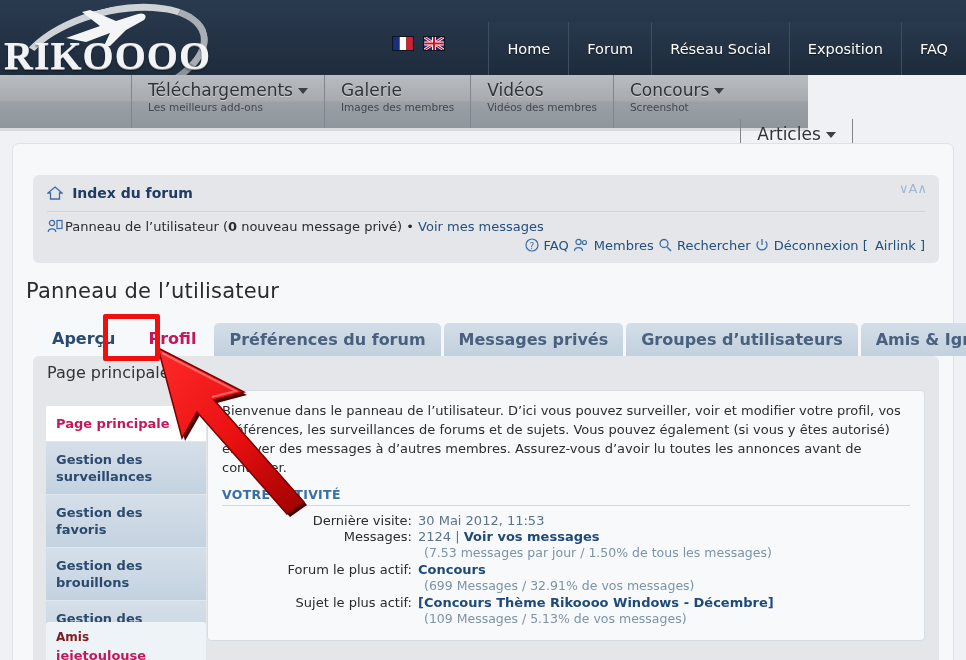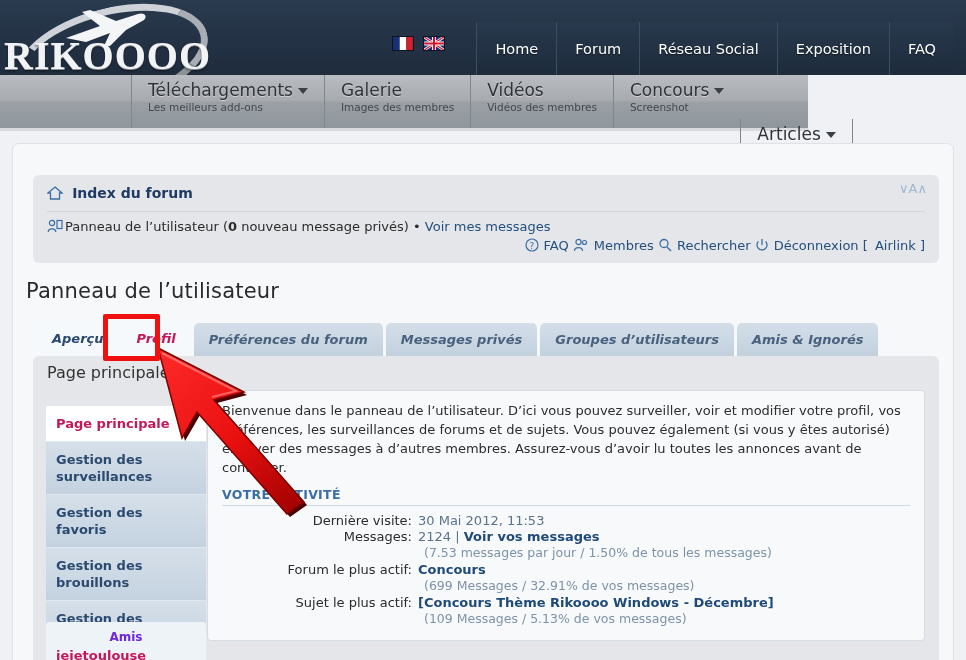--- a/index.html
+++ b/index.html
@@ -33,21 +33,21 @@
     font-family:Liberation Serif, serif;
     font-size:40px;font-weight:bold;letter-spacing:1px;
     color:#f2f3f5;
     text-shadow:0 1px 0 #8e949c,0 2px 2px rgba(0,0,0,.45);
     line-height:1;
   }
 
   .flags{position:absolute;left:392px;top:36px;display:flex;gap:9px;z-index:7;}
   .flag{width:20px;height:13px;display:block;border:1px solid #0d1620;}
 
-  .topnav{position:absolute;right:12px;top:22px;display:flex;height:53px;z-index:7;align-items:flex-end;}
+  .topnav{position:absolute;right:0;top:22px;display:flex;height:53px;z-index:7;align-items:flex-end;}
   .topnav .tn{
     display:flex;align-items:center;justify-content:center;
     padding:0 18px;height:53px;
     color:#ffffff;font-size:14.5px;
     background:linear-gradient(180deg,#28394d 0%,#1d2b3b 100%);
     border-left:1px solid #3c4e63;
     box-sizing:border-box;
     text-shadow:0 1px 1px rgba(0,0,0,.6);
     cursor:pointer;white-space:nowrap;
   }
@@ -101,23 +101,23 @@
   
   .ptitle{
     position:absolute;left:26px;top:279px;
     font-size:21px;color:#2b2b2b;letter-spacing:.2px;
   }
 
   
   .tabs{position:absolute;left:37px;top:321px;display:flex;align-items:flex-end;gap:3px;}
   .tab{
     height:33px;padding:0 15px;display:flex;align-items:center;
-    font-size:13px;font-weight:bold;color:#49617e;
+    font-size:16px;font-weight:bold;color:#49617e;
     background:linear-gradient(180deg,#d3dee8 0%,#c2d1de 100%);
-    border-radius:5px 5px 0 0;cursor:pointer;white-space:nowrap;font-style:italic;
+    border-radius:5px 5px 0 0;cursor:pointer;white-space:nowrap;
   }
   .tab.active{
     background:#f6f9fb;color:#2b4a70;height:35px;
   }
   .tab.current{
     background:#f6f9fb;color:#c2185b;height:35px;
   }
 
   
   .panel{
@@ -155,21 +155,21 @@
     background:linear-gradient(180deg,#d5dfe9 0%,#c4d2e0 100%);
     border-bottom:1px solid #dfe6ee;
     line-height:17px;cursor:pointer;
   }
   .smi.sel{background:#ffffff;color:#c2185b;}
   .friends-box{
     position:absolute;left:13px;top:266px;width:160px;
     background:#eef3f8;border-radius:3px;padding:8px 10px 10px 10px;
     box-sizing:border-box;
   }
-  .fb-title{font-size:12px;font-weight:bold;color:#6d28d9;text-align:center;}
+  .fb-title{font-size:12px;font-weight:bold;color:#7f1d1d;}
   .fb-name{font-size:13px;font-weight:bold;color:#c2185b;margin-top:4px;cursor:pointer;}
 
   
   .hl-box{
     position:absolute;left:103px;top:314px;width:57px;height:47px;
     border:5px solid #f11010;border-radius:2px;box-sizing:border-box;
     pointer-events:none;z-index:40;
   }
   .arrow-svg{position:absolute;left:150px;top:340px;z-index:39;pointer-events:none;}
 </style>
@@ -251,21 +251,21 @@
       </svg>
       <span class="nb-index">Index du forum</span>
       <span class="fontsize">∨A∧</span>
     </div>
     <div class="nb-sep"></div>
     <div class="nb-row2">
       <svg class="micon" width="16" height="14" viewBox="0 0 16 14">
         <circle cx="5" cy="4" r="2.6" fill="none" stroke="#3b6ea5" stroke-width="1.2"></circle>
         <path d="M1.2 13 C1.2 8.8 8.8 8.8 8.8 13" fill="none" stroke="#3b6ea5" stroke-width="1.2"></path>
         <rect x="10" y="1.5" width="5" height="8" fill="none" stroke="#3b6ea5" stroke-width="1.2"></rect>
-      </svg><span>Panneau de l’utilisateur (</span><b>0</b><span> nouveau message privés)</span><span> • </span><a href="#">Voir mes messages</a>
+      </svg><span>Panneau de l’utilisateur (</span><b>0</b><span> nouveau message privé)</span><span> • </span><a href="#">Voir mes messages</a>
     </div>
     <div class="nb-row3">
       <svg class="micon" width="14" height="14" viewBox="0 0 14 14">
         <circle cx="7" cy="7" r="6" fill="none" stroke="#3b6ea5" stroke-width="1.2"></circle>
         <text x="7" y="10.5" font-size="9" fill="#3b6ea5" text-anchor="middle" font-family="DejaVu Sans">?</text>
       </svg><span class="lnk">FAQ</span>
       <svg class="micon" width="16" height="14" viewBox="0 0 16 14">
         <circle cx="5.5" cy="4" r="2.6" fill="none" stroke="#3b6ea5" stroke-width="1.2"></circle>
         <path d="M1.5 13 C1.5 8.6 9.5 8.6 9.5 13" fill="none" stroke="#3b6ea5" stroke-width="1.2"></path>
         <circle cx="11.5" cy="4.5" r="2" fill="none" stroke="#3b6ea5" stroke-width="1.1"></circle>

